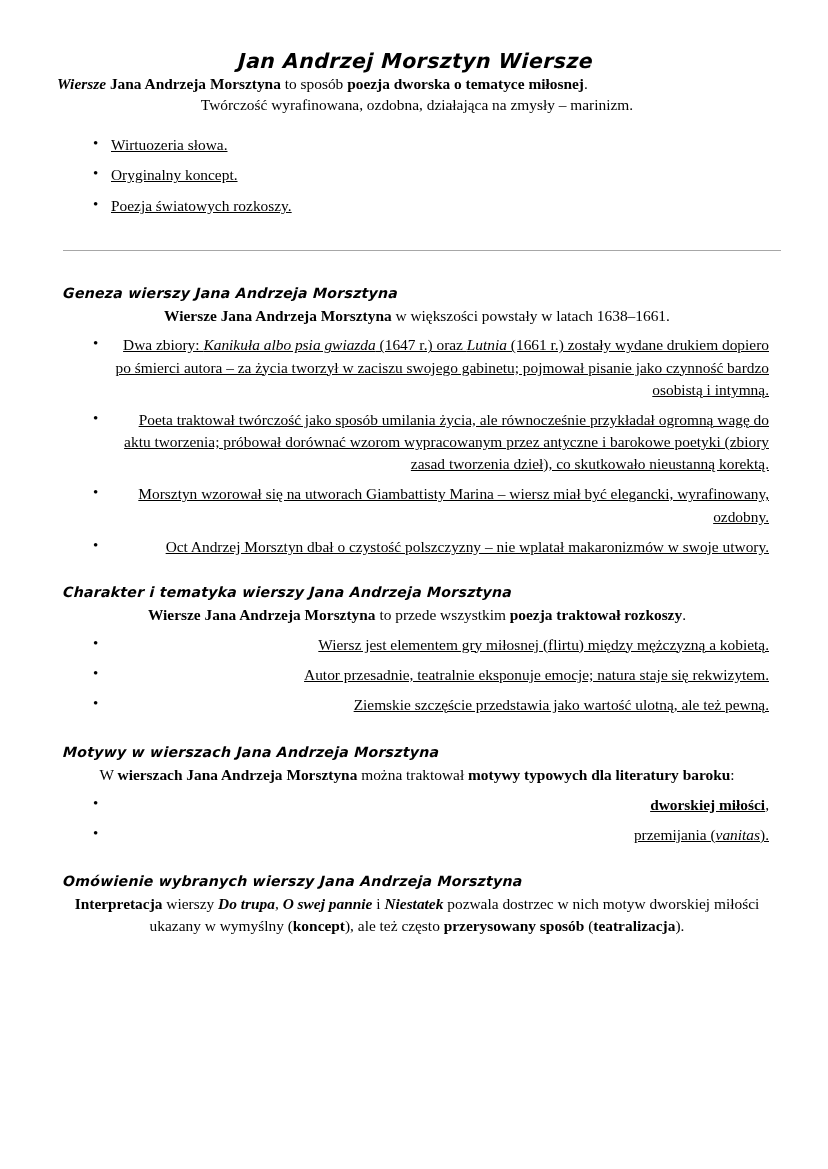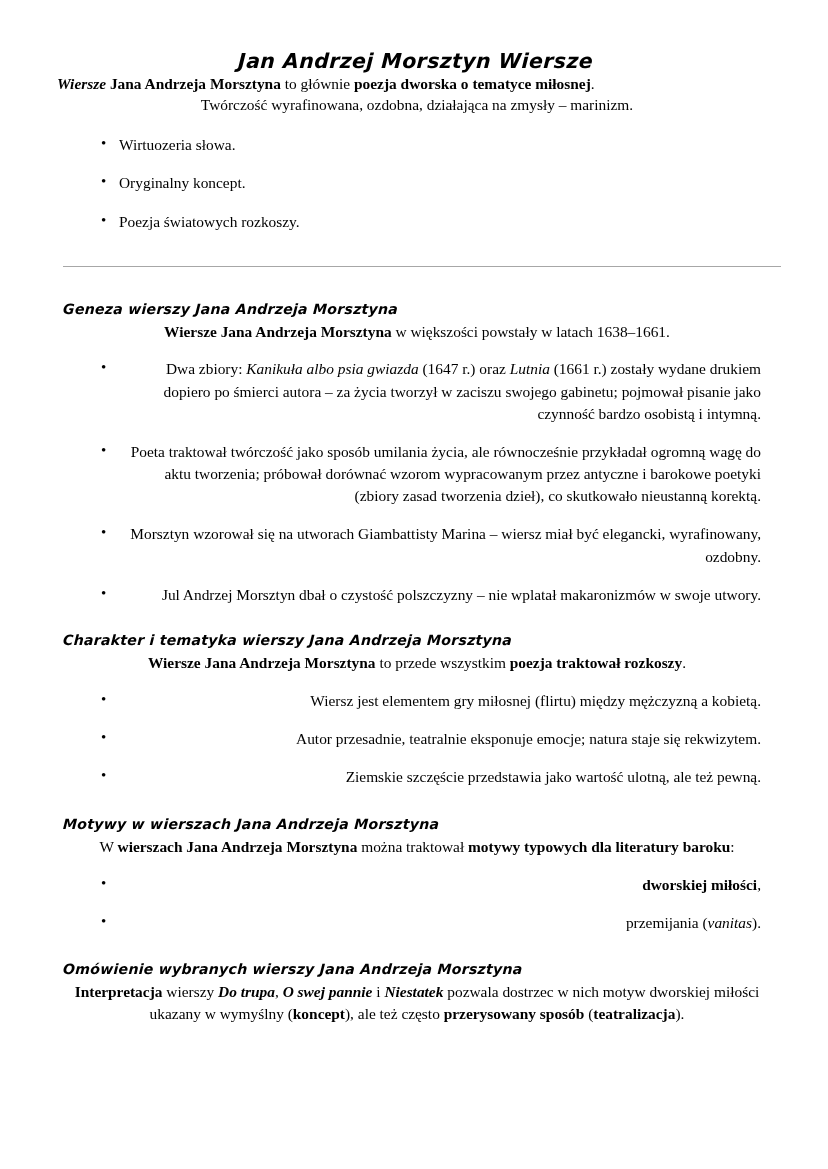--- a/index.html
+++ b/index.html
@@ -75,21 +75,22 @@
   ul.bullets {
     list-style: none;
     margin: 0;
     padding: 0;
   }
   ul.bullets li {
     position: relative;
     font-size: 15.4px;
     line-height: 1.44;
     padding-left: 46px;
-    margin: 16px;
+    margin: 8px;
+    text-decoration: underline;
   }
   ul.bullets li::before {
     content: "\2022";
     position: absolute;
     left: 28px;
     top: -1px;
     font-size: 15px;
     line-height: inherit;
   }
   ul.tight li { margin-bottom: 0px; }
@@ -119,21 +120,21 @@
   .bi { font-weight: bold; font-style: italic; }
 </style>
 </head>
 <body>
 
 <div class="page">
   <div class="content">
 
     <h1 class="doc-title">Jan Andrzej Morsztyn Wiersze</h1>
 
-    <p class="body lead"><i><b>Wiersze</b></i><b> Jana Andrzeja Morsztyna</b><span> to głównie </span><b>poezja dworska o tematyce miłosnej</b><span>.</span></p>
+    <p class="body lead"><i><b>Wiersze</b></i><b> Jana Andrzeja Morsztyna</b><span> to sposób </span><b>poezja dworska o tematyce miłosnej</b><span>.</span></p>
 
     <p class="body para-gap">Twórczość wyrafinowana, ozdobna, działająca na zmysły – marinizm.</p>
 
     <ul class="bullets first-list tight">
       <li>Wirtuozeria słowa.</li>
       <li>Oryginalny koncept.</li>
       <li>Poezja światowych rozkoszy.</li>
     </ul>
 
     <div class="divider-wrap">
@@ -141,21 +142,21 @@
     </div>
 
     <div class="blk-genesis">
       <h2 class="section-heading">Geneza wierszy Jana Andrzeja Morsztyna</h2>
       <p class="body after-heading"><b>Wiersze Jana Andrzeja Morsztyna</b><span> w większości powstały w latach 1638–1661.</span></p>
 
       <ul class="bullets spaced list-gap">
         <li><span>Dwa zbiory: </span><i>Kanikuła albo psia gwiazda</i><span> (1647 r.) oraz </span><i>Lutnia</i><span> (1661 r.) zostały wydane drukiem dopiero po śmierci autora – za życia tworzył w zaciszu swojego gabinetu; pojmował pisanie jako czynność bardzo osobistą i intymną.</span></li>
         <li>Poeta traktował twórczość jako sposób umilania życia, ale równocześnie przykładał ogromną wagę do aktu tworzenia; próbował dorównać wzorom wypracowanym przez antyczne i barokowe poetyki (zbiory zasad tworzenia dzieł), co skutkowało nieustanną korektą.</li>
         <li>Morsztyn wzorował się na utworach Giambattisty Marina – wiersz miał być elegancki, wyrafinowany, ozdobny.</li>
-        <li>Jul Andrzej Morsztyn dbał o czystość polszczyzny – nie wplatał makaronizmów  w swoje utwory.</li>
+        <li>Oct Andrzej Morsztyn dbał o czystość polszczyzny – nie wplatał makaronizmów  w swoje utwory.</li>
       </ul>
     </div>
 
     <div class="blk-character">
       <h2 class="section-heading">Charakter i tematyka wierszy Jana Andrzeja Morsztyna</h2>
       <p class="body after-heading"><b>Wiersze Jana Andrzeja Morsztyna</b><span> to przede wszystkim </span><b>poezja traktował rozkoszy</b><span>.</span></p>
 
       <ul class="bullets spaced list-gap">
         <li>Wiersz jest elementem gry miłosnej (flirtu) między mężczyzną a kobietą.</li>
         <li>Autor przesadnie, teatralnie eksponuje emocje; natura staje się rekwizytem.</li>

